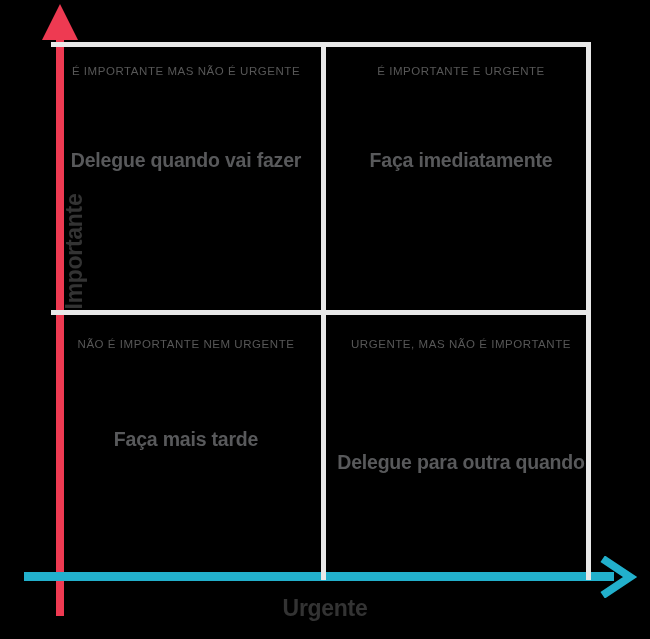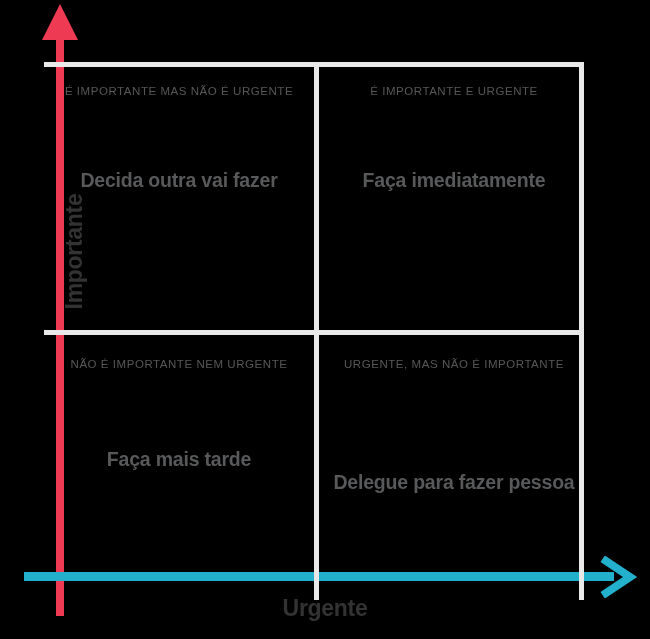--- a/index.html
+++ b/index.html
@@ -53,25 +53,24 @@
     left: 600px;
     top: 556px;
     width: 42px;
     height: 42px;
   }
   .axis-horizontal-head svg { display: block; }
 
   
   .grid-frame {
     position: absolute;
-    left: 44px;
+    left: 51px;
     top: 42px;
     width: 540px;
     height: 538px;
-    margin-top: 20px;
   }
   .grid-border-top {
     position: absolute;
     left: 0;
     top: 0;
     width: 100%;
     height: 5px;
     background: #E9E9E9;
   }
   .grid-border-right {
@@ -178,35 +177,35 @@
   </div>
 
   <div class="grid-frame">
     <div class="grid-border-top"></div>
     <div class="grid-border-right"></div>
     <div class="grid-divider-vertical"></div>
     <div class="grid-divider-horizontal"></div>
 
     <div class="quadrant q-tl">
       <div class="quadrant-caption">É IMPORTANTE MAS NÃO É URGENTE</div>
-      <div class="quadrant-action">Decida outra vai fazer</div>
+      <div class="quadrant-action">Delegue quando vai fazer</div>
     </div>
 
     <div class="quadrant q-bl">
       <div class="quadrant-caption">NÃO É IMPORTANTE NEM URGENTE</div>
       <div class="quadrant-action">Faça mais tarde</div>
     </div>
 
     <div class="quadrant q-tr">
       <div class="quadrant-caption">É IMPORTANTE E URGENTE</div>
       <div class="quadrant-action">Faça imediatamente</div>
     </div>
 
     <div class="quadrant q-br">
       <div class="quadrant-caption">URGENTE, MAS NÃO É IMPORTANTE</div>
-      <div class="quadrant-action">Delegue para fazer pessoa</div>
+      <div class="quadrant-action">Delegue para outra quando</div>
     </div>
   </div>
 
   <div class="axis-title-y">Importante</div>
   <div class="axis-title-x">Urgente</div>
 
 </div>
 
 </body></html>

